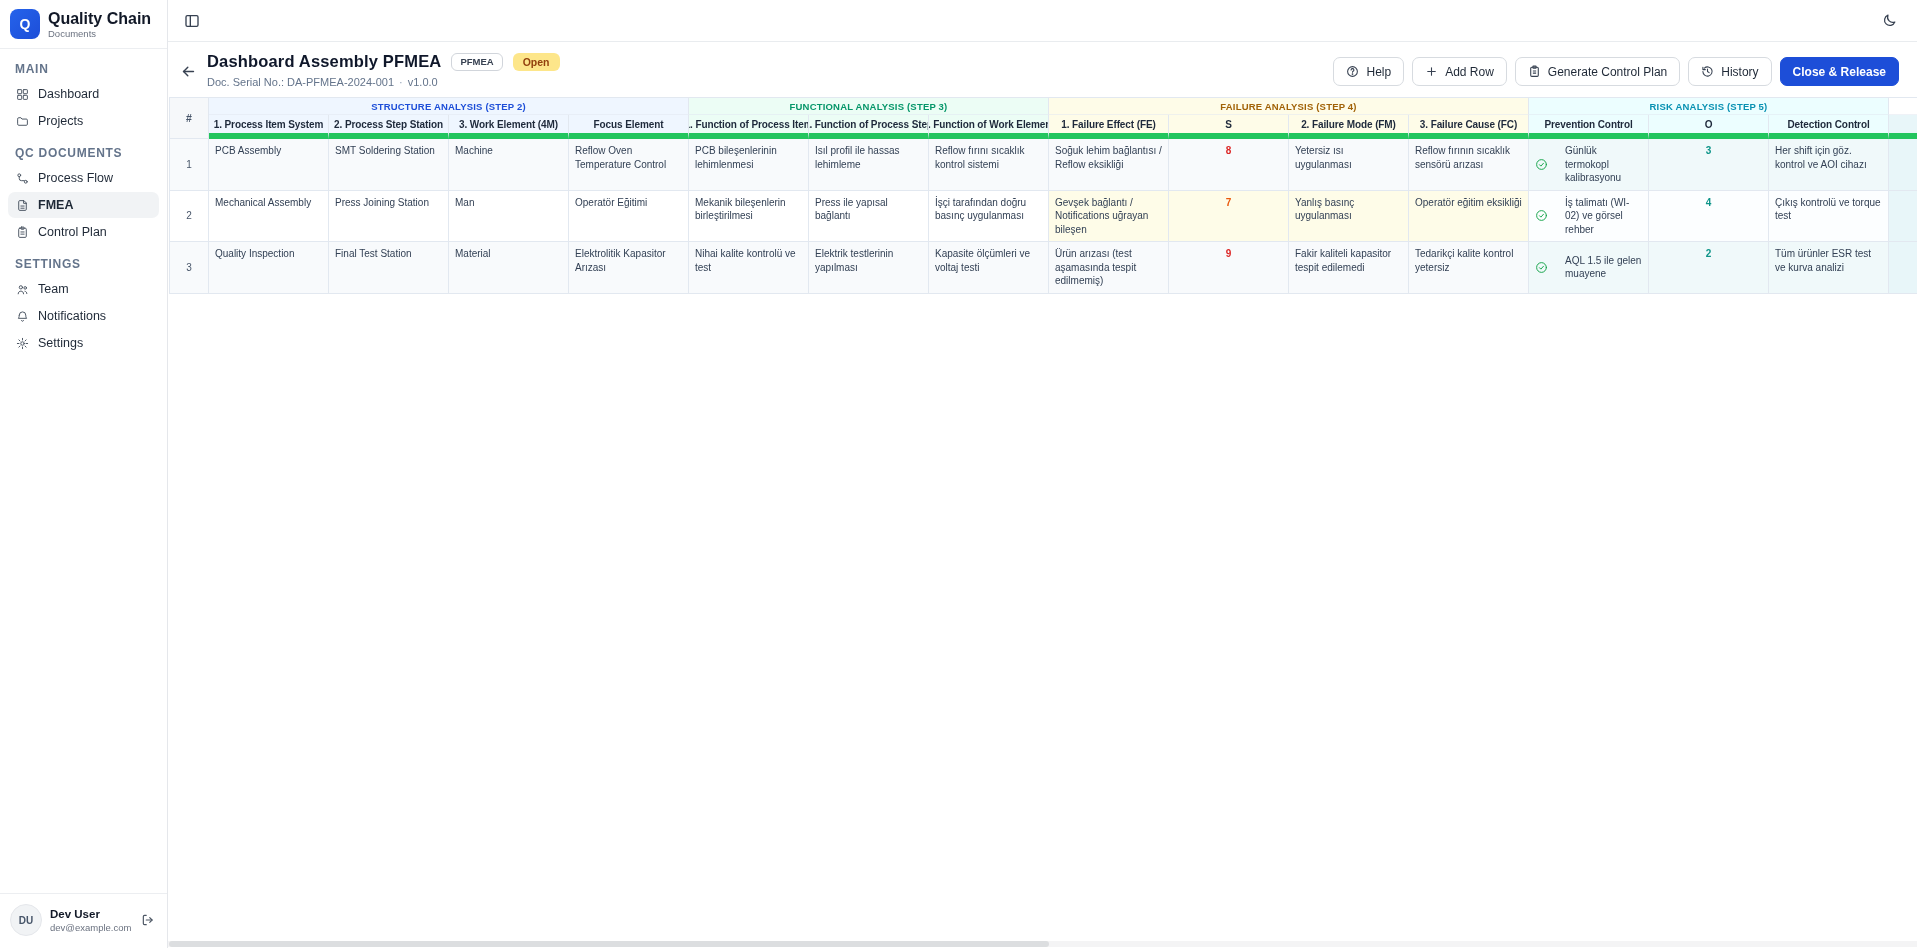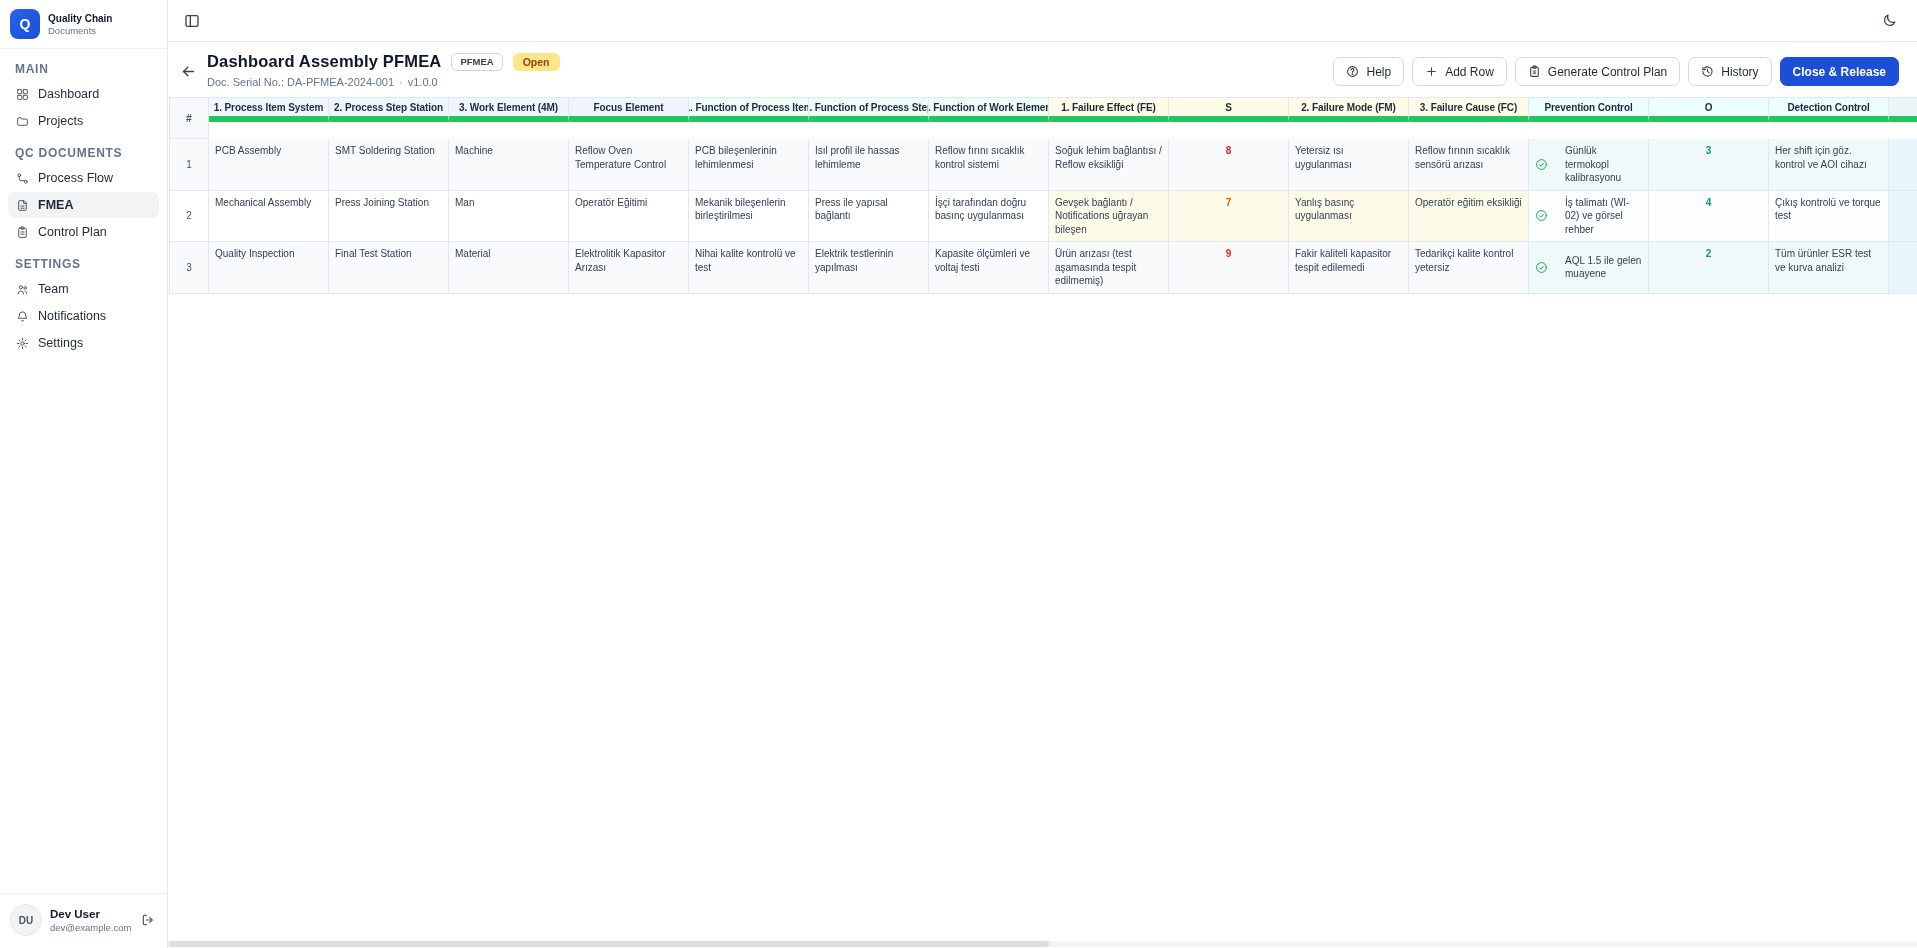--- a/index.html
+++ b/index.html
@@ -8,21 +8,21 @@
   .icn{display:inline-flex;align-items:center;justify-content:center}
   svg{display:block}
 
   
   .sidebar{position:absolute;left:0;top:0;bottom:0;width:168px;box-sizing:border-box;
            background:#fff;border-right:1px solid #e5e7eb;display:flex;flex-direction:column;z-index:5}
   .sb-header{display:flex;align-items:center;gap:8px;padding:8px 10px;height:49px;
              box-sizing:border-box;border-bottom:1px solid #eceef1}
   .logo{width:30px;height:30px;border-radius:8px;background:linear-gradient(135deg,#2563eb,#1d4ed8);
         color:#fff;font-weight:bold;font-size:14px;display:flex;align-items:center;justify-content:center;flex:none}
-  .sb-name{font-size:10px;font-weight:bold;color:#111827;line-height:1.2}
+  .sb-name{font-size:16px;font-weight:bold;color:#111827;line-height:1.2}
   .sb-sub{font-size:9.5px;color:#6b7280}
   .sb-nav{flex:1;padding-top:2px;overflow:hidden}
   .sec-label{font-size:12px;font-weight:bold;color:#64748b;letter-spacing:.06em;padding:11px 15px 4px}
   .nav-item{display:flex;align-items:center;gap:9px;margin:1px 8px;padding:6px 8px;border-radius:7px;
             font-size:12.5px;color:#1f2937;cursor:pointer}
   .nav-item.active{background:#f1f3f5;font-weight:bold}
   .nav-item .icn{color:#4b5563}
   .sb-user{border-top:1px solid #eceef1;display:flex;align-items:center;gap:8px;padding:10px 12px 12px 10px}
   .avatar{width:30px;height:30px;border-radius:50%;background:#f1f3f5;border:1px solid #e5e7eb;
           display:flex;align-items:center;justify-content:center;font-size:10px;font-weight:bold;color:#475569;flex:none}
@@ -283,20 +283,27 @@
       <button class="btn btn-primary">
         <span>Close &amp; Release</span>
       </button>
     </div>
   </div>
 
   <div class="fmea-table">
     <div class="hdr">
       <div class="hash-cell">#</div>
       <div class="hdr-right">
+        <div class="group-row" id="group-row">
+            <div class="group-cell th-blue g-blue" style="width: 480px;">STRUCTURE ANALYSIS (STEP 2)</div>
+            <div class="group-cell th-green g-green" style="width: 360px;">FUNCTIONAL ANALYSIS (STEP 3)</div>
+            <div class="group-cell th-amber g-amber" style="width: 480px;">FAILURE ANALYSIS (STEP 4)</div>
+            <div class="group-cell th-cyan g-cyan" style="width: 360px;">RISK ANALYSIS (STEP 5)</div>
+            <div class="group-cell th-sliver-top" style="width: 29px;"></div>
+          </div>
         <div class="sub-row" id="sub-row">
             <div class="sub-cell th-blue">1. Process Item System</div>
             <div class="sub-cell th-blue">2. Process Step Station</div>
             <div class="sub-cell th-blue">3. Work Element (4M)</div>
             <div class="sub-cell th-blue">Focus Element</div>
             <div class="sub-cell th-green">1. Function of Process Item</div>
             <div class="sub-cell th-green">2. Function of Process Step</div>
             <div class="sub-cell th-green">3. Function of Work Element</div>
             <div class="sub-cell th-amber">1. Failure Effect (FE)</div>
             <div class="sub-cell th-amber">S</div>

